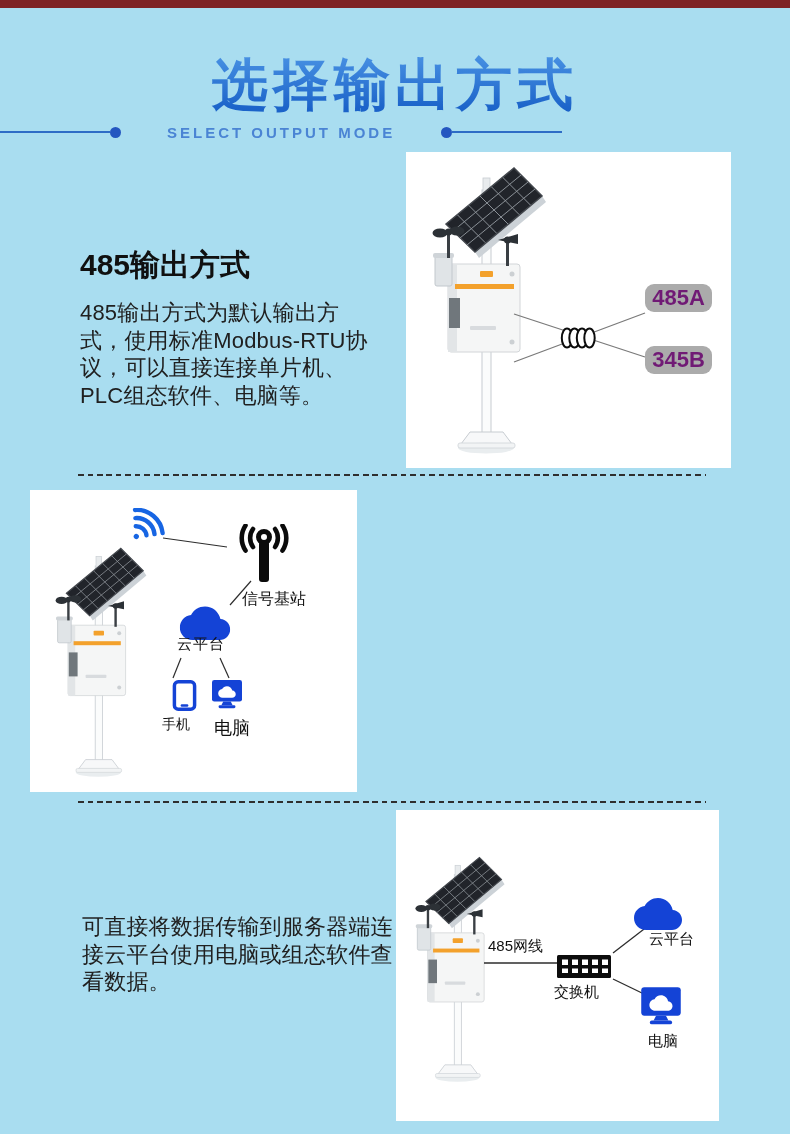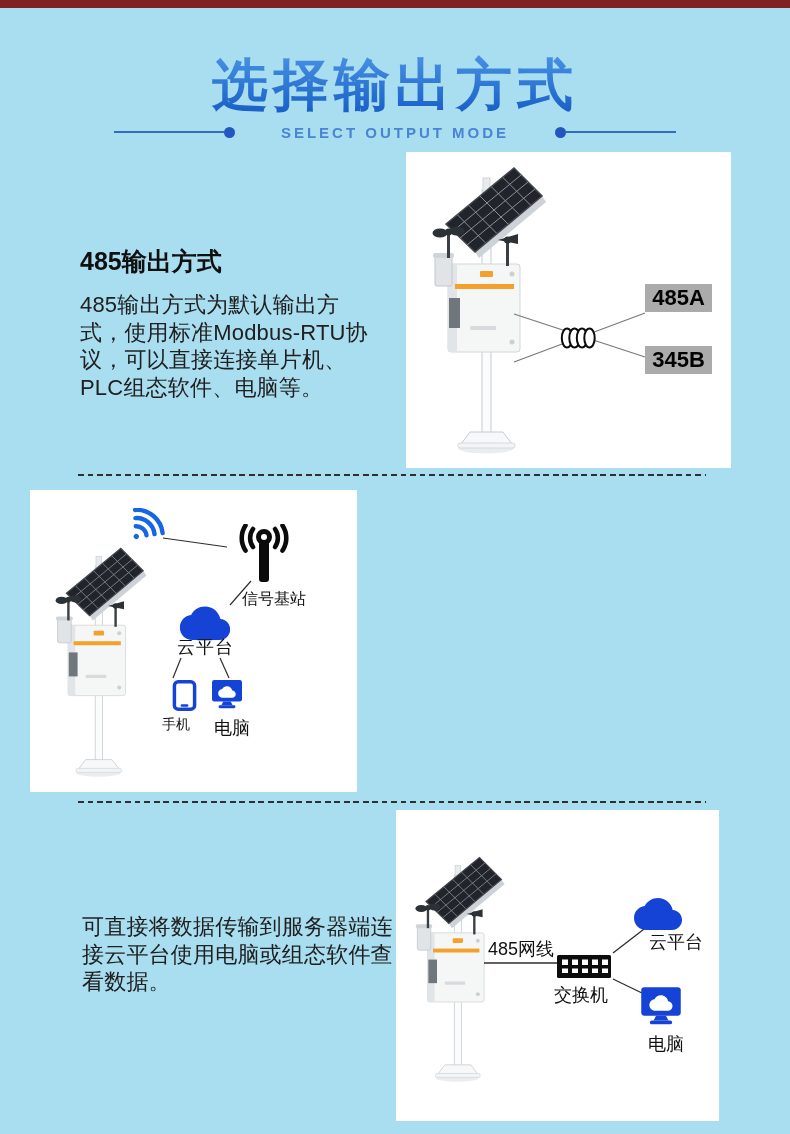--- a/index.html
+++ b/index.html
@@ -10,47 +10,47 @@
   }
   .topbar{position:absolute;left:0;top:0;width:790px;height:8px;background:#7e2224;}
   .main-title{
     position:absolute;left:0;right:0;top:48px;text-align:center;
     font-size:56px;font-weight:800;letter-spacing:5px;
     background:linear-gradient(180deg,#4e97e6 0%,#1b63c9 80%);
     -webkit-background-clip:text;background-clip:text;color:transparent;
   }
   .subtitle-row{
     position:absolute;left:0;right:0;top:122px;height:20px;
-    display:flex;align-items:center;justify-content:center;
+    display:flex;align-items:center;justify-content:flex-start;
   }
   .deco-line{width:110px;height:2.5px;background:#2e6cc6;}
   .deco-dot{width:11px;height:11px;border-radius:50%;background:#2456c0;}
   .sub-text{margin:0 46px;font-size:15px;letter-spacing:3px;color:#4a84d4;font-weight:600;}
   .panel{position:absolute;background:#ffffff;}
   .panel-1{left:406px;top:152px;width:325px;height:316px;}
   .panel-2{left:30px;top:490px;width:327px;height:302px;font-family:Liberation Serif, serif;}
   .panel-3{left:396px;top:810px;width:323px;height:311px;}
   .abs{position:absolute;}
   .overlay{position:absolute;left:0;top:0;pointer-events:none;}
   .divider{
     position:absolute;left:78px;width:628px;height:2px;
     background:repeating-linear-gradient(90deg,#2f2f2f 0 5.5px,transparent 5.5px 9.5px);
   }
   .divider-1{top:474px;}
   .divider-2{top:801px;}
-  .text-block h2{margin:0 0 13px 0;font-size:25px;font-weight:700;color:#101010;}
+  .text-block h2{margin:0 0 13px 0;font-size:30px;font-weight:700;color:#101010;}
   .text-block p{margin:0;font-size:22px;line-height:27.5px;color:#202020;letter-spacing:0.2px;}
   .text-485{left:80px;top:245px;width:303px;}
   .text-4g{left:390px;top:570px;width:300px;}
   .text-eth{left:82px;top:913px;width:318px;}
   .wire-label{
     position:absolute;width:67px;height:28px;background:#ababab;
-    color:#000000;font-size:22px;line-height:28px;text-align:center;font-weight:600;
-  }
-  .diagram-label{position:absolute;color:#111;font-size:18px;font-weight:500;white-space:nowrap;}
+    color:#701a75;font-size:22px;line-height:28px;text-align:center;font-weight:600;border-radius:9px;
+  }
+  .diagram-label{position:absolute;color:#111;font-size:15px;font-weight:500;white-space:nowrap;}
   .blue{color:#1443d6;}
 </style>
 </head>
 <body>
 
 <div class="page">
 
   <svg width="0" height="0" style="position:absolute">
     <defs>
       <symbol id="sym-station" viewBox="0 0 140 300">

